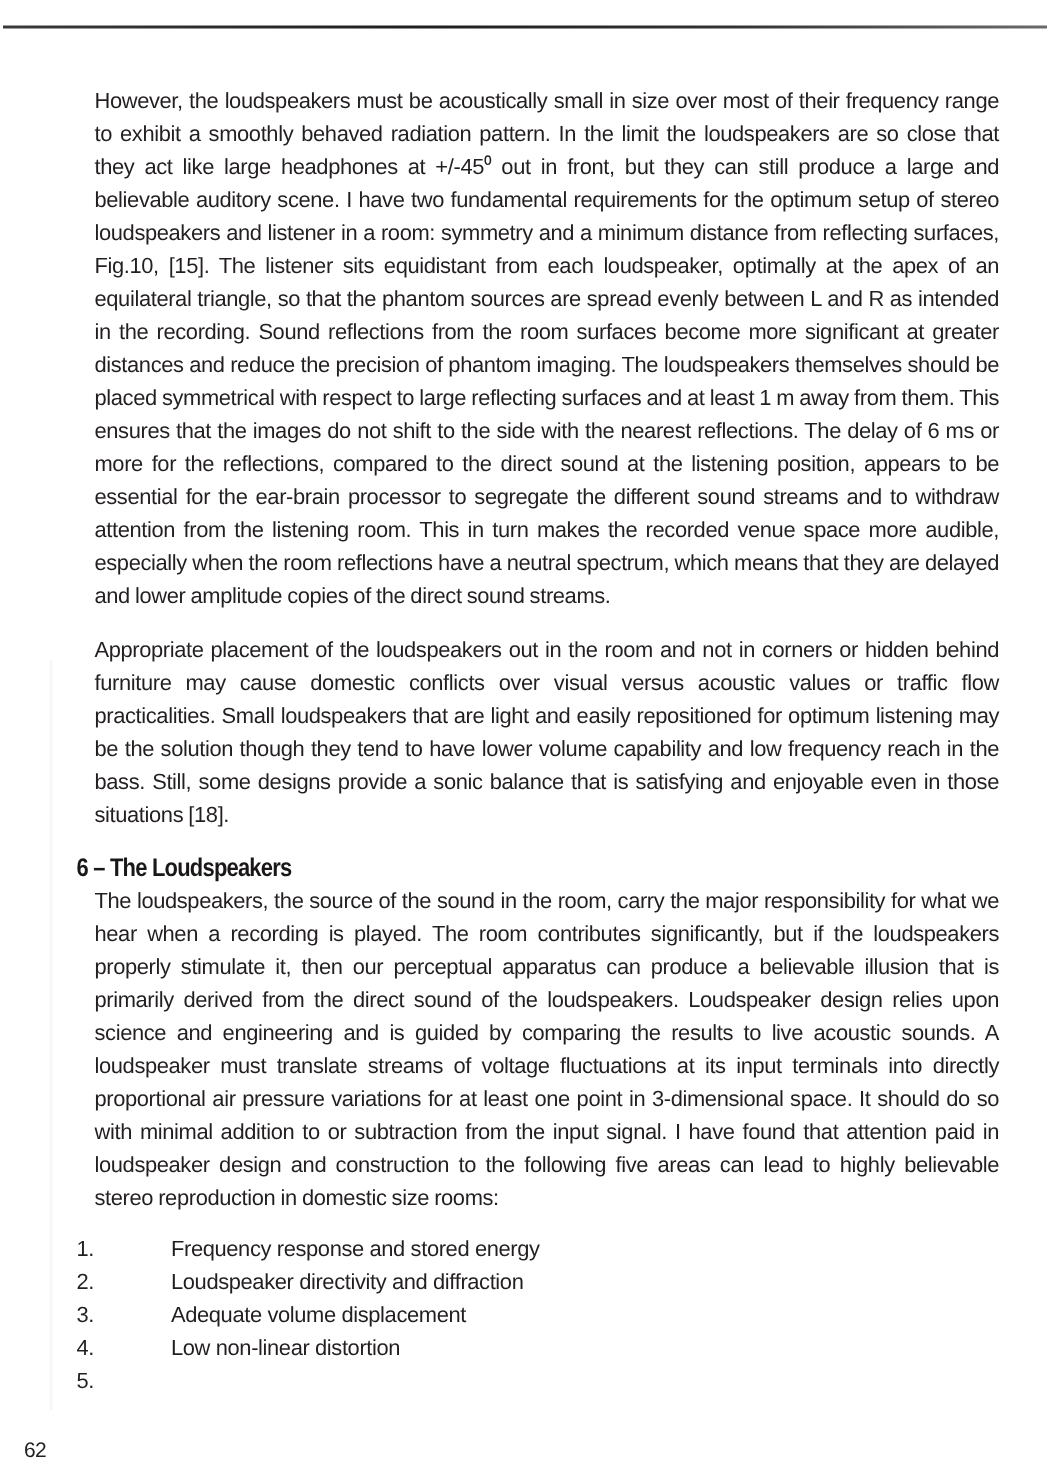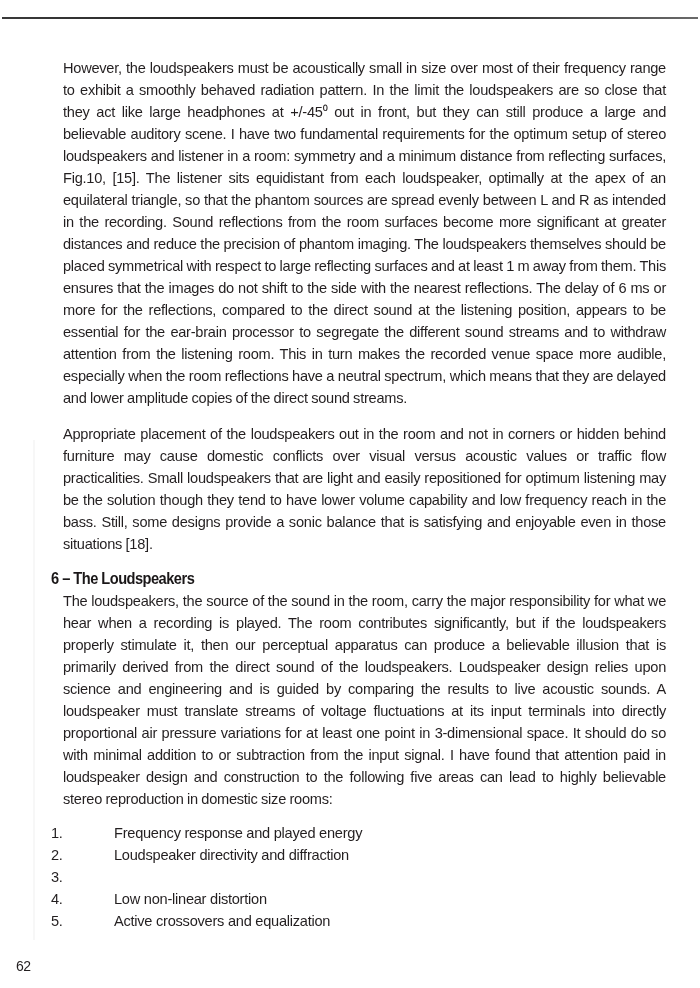--- a/index.html
+++ b/index.html
@@ -95,33 +95,33 @@
 <main class="content">
   <p class="para">However, the loudspeakers must be acoustically small in size over most of their frequency range to exhibit a smoothly behaved radiation pattern. In the limit the loudspeakers are so close that they act like large headphones at +/-45⁰ out in front, but they can still produce a large and believable auditory scene.  I have two fundamental requirements for the optimum setup of stereo loudspeakers and listener in a room: symmetry and a minimum distance from reflecting surfaces, Fig.10, [15]. The listener sits equidistant from each loudspeaker, optimally at the apex of an equilateral triangle, so that the phantom sources are spread evenly between L and R as intended in the recording. Sound reflections from the room surfaces become more significant at greater distances and reduce the precision of phantom imaging. The loudspeakers themselves should be placed symmetrical with respect to large reflecting surfaces and at least 1 m away from them. This ensures that the images do not shift to the side with the nearest reflections. The delay of 6 ms or more for the reflections, compared to the direct sound at the listening position, appears to be essential for the ear-brain processor to segregate the different sound streams and to withdraw attention from the listening room. This in turn makes the recorded venue space more audible, especially when the room reflections have a neutral spectrum, which means that they are delayed and lower amplitude copies of the direct sound streams.</p>
   <p class="para">Appropriate placement of the loudspeakers out in the room and not in corners or hidden behind furniture may cause domestic conflicts over visual versus acoustic values or traffic flow practicalities. Small loudspeakers that are light and easily repositioned for optimum listening may be the solution though they tend to have lower volume capability and low frequency reach in the bass. Still, some designs provide a sonic balance that is satisfying and enjoyable even in those situations [18].</p>
 
   <h2 class="heading">6 – The Loudspeakers</h2>
   <p class="para">The loudspeakers, the source of the sound in the room, carry the major responsibility for what we hear when a recording is played. The room contributes significantly, but if the loudspeakers properly stimulate it, then our perceptual apparatus can produce a believable illusion that is primarily derived from the direct sound of the loudspeakers. Loudspeaker design relies upon science and engineering and is guided by comparing the results to live acoustic sounds. A loudspeaker must translate streams of voltage fluctuations at its input terminals into directly proportional air pressure variations for at least one point in 3-dimensional space. It should do so with minimal addition to or subtraction from the input signal. I have found that attention paid in loudspeaker design and construction to the following five areas can lead to highly believable stereo reproduction in domestic size rooms:</p>
 
   <ol class="list">
     <li class="list-item">
       <span class="list-num">1.</span>
-      <span>Frequency response and played energy</span>
+      <span>Frequency response and stored energy</span>
     </li>
     <li class="list-item">
       <span class="list-num">2.</span>
       <span>Loudspeaker directivity and diffraction</span>
     </li>
     <li class="list-item">
       <span class="list-num">3.</span>
+      <span>Adequate volume displacement</span>
     </li>
     <li class="list-item">
       <span class="list-num">4.</span>
       <span>Low non-linear distortion</span>
     </li>
     <li class="list-item">
       <span class="list-num">5.</span>
-      <span>Active crossovers and equalization</span>
     </li>
   </ol>
 </main>
 
 <div class="page-number">62</div>
 
 </body></html>

